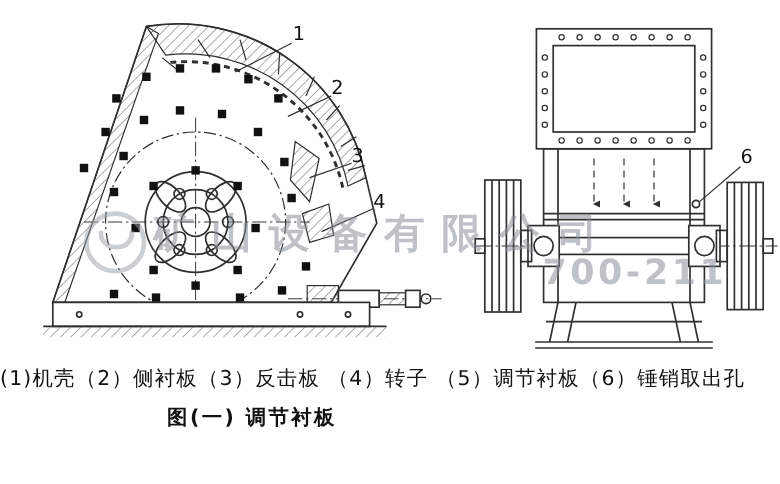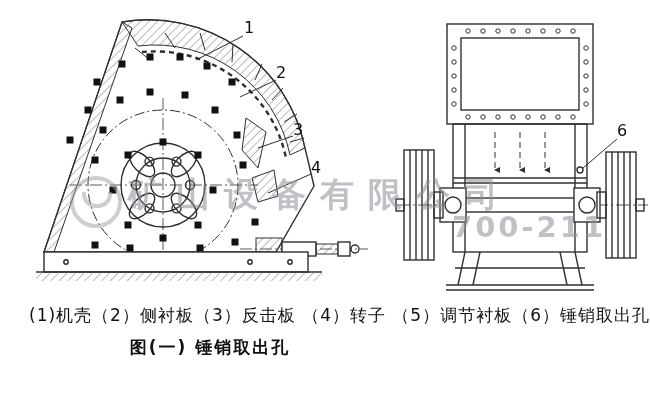--- a/index.html
+++ b/index.html
@@ -1,19 +1,19 @@
 <!DOCTYPE html>
 <html><head>
 <meta charset="utf-8">
 <style>
   html,body{margin:0;padding:0;}
   body{width:650px;height:403px;background:#ffffff;font-family:"DejaVu Sans","Liberation Sans",sans-serif;overflow:hidden;}
   .stage{position:relative;width:650px;height:403px;background:#fff;}
   svg{position:absolute;left:0;top:0;}
-  .caption1{position:absolute;top:304px;left:0;width:650px;text-align:right;font-size:17px;color:#111;letter-spacing:1px;white-space:nowrap;}
+  .caption1{position:absolute;top:304px;left:0;width:650px;text-align:left;font-size:17px;color:#111;letter-spacing:1px;white-space:nowrap;}
   .caption2{position:absolute;top:336px;left:0;width:420px;text-align:center;font-size:17px;font-weight:bold;color:#111;letter-spacing:2px;}
   .wm{position:absolute;color:#8a9096;opacity:.55;pointer-events:none;white-space:nowrap;}
   .wm-company{top:172px;left:128px;font-size:34px;font-weight:bold;letter-spacing:14px;text-align:right;}
   .wm-site{top:216px;left:250px;font-size:22px;font-weight:bold;}
   .wm-phone{top:210px;left:452px;font-size:29px;font-weight:bold;letter-spacing:3px;}
   .wm-logo{position:absolute;top:176px;left:70px;width:44px;height:44px;border:4px solid #9aa0a6;border-radius:50%;opacity:.5;}
   .wm-logo:after{content:"";position:absolute;left:8px;top:12px;width:22px;height:12px;border:4px solid #9aa0a6;border-top:none;border-radius:0 0 14px 14px;}
 </style>
 </head>
 <body>
@@ -228,14 +228,14 @@
       <text x="311" y="173">4</text>
       <text x="617" y="136">6</text>
     </g>
   </svg>
 
   <div class="wm-logo"></div>
   <div class="wm wm-company">矿山设备有限公司</div>
   <div class="wm wm-phone">700-211</div>
 
   <div class="caption1">(1)机壳（2）侧衬板（3）反击板 （4）转子 （5）调节衬板（6）锤销取出孔</div>
-  <div class="caption2">图(一)  锤销取出孔</div>
+  <div class="caption2">图(一)  调节衬板</div>
 </div>
 
 </body></html>

